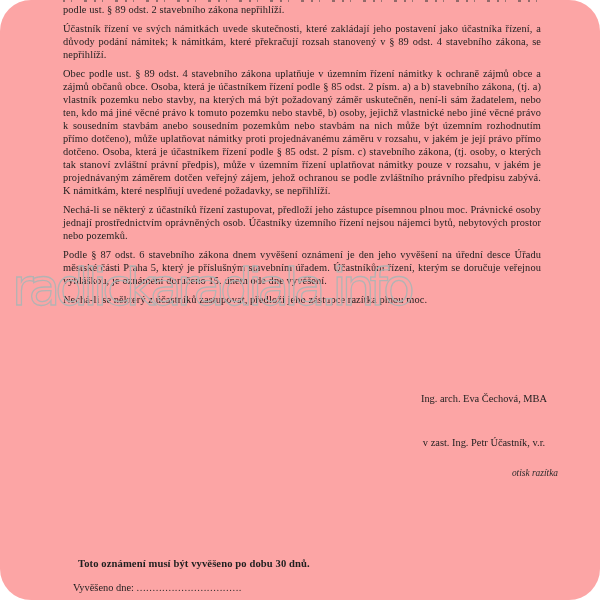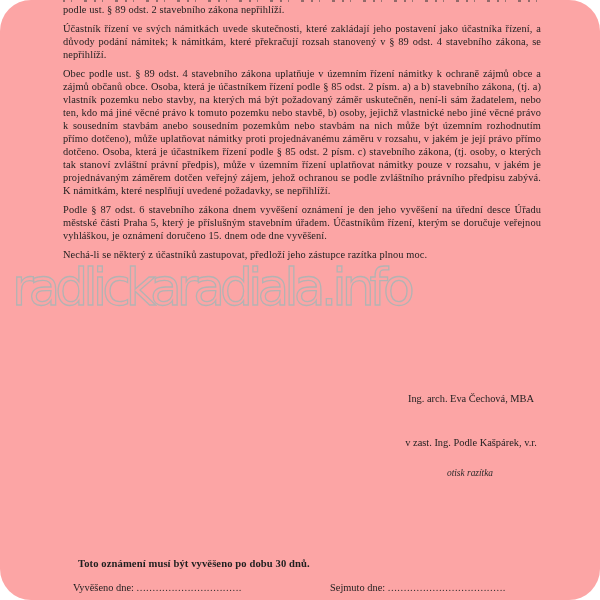--- a/index.html
+++ b/index.html
@@ -52,35 +52,36 @@
     font-size: 52px;
     line-height: 1;
     letter-spacing: -5px;
     white-space: nowrap;
     color: transparent;
     -webkit-text-stroke: 1.3px #b3b3b3;
     pointer-events: none;
   }
   .signature {
     position: absolute;
-    left: 395px;
+    left: 408px;
     top: 392px;
     width: 152px;
     text-align: center;
     font-size: 10.4px;
     line-height: 13px;
     font-family: Liberation Serif, serif;
   }
   .signature .sig-name,
   .signature .sig-title { margin: 0; }
   .signature .sig-deputy { margin-top: 31px; }
   .signature .sig-stamp {
     margin-top: 18px;
     font-style: italic;
     font-size: 9.4px;
+    text-align: right;
     padding-right: 2px;
     color: #2a2a2a;
   }
   .footer-notice {
     position: absolute;
     left: 78px;
     top: 558px;
     font-size: 10.6px;
     font-weight: bold;
     letter-spacing: 0.1px;
@@ -102,37 +103,34 @@
 <body>
 
 <div class="page">
 
   <div class="top-sliver"></div>
 
   <div class="content">
     <p>podle ust. § 89 odst. 2 stavebního zákona nepřihlíží.</p>
     <p>Účastník řízení ve svých námitkách uvede skutečnosti, které zakládají jeho postavení jako účastníka řízení, a důvody podání námitek; k námitkám, které překračují rozsah stanovený v § 89 odst. 4 stavebního zákona, se nepřihlíží.</p>
     <p>Obec podle ust. § 89 odst. 4 stavebního zákona uplatňuje v územním řízení námitky k ochraně zájmů obce a zájmů občanů obce. Osoba, která je účastníkem řízení podle § 85 odst. 2 písm. a) a b) stavebního zákona, (tj. a) vlastník pozemku nebo stavby, na kterých má být požadovaný záměr uskutečněn, není-li sám žadatelem, nebo ten, kdo má jiné věcné právo k tomuto pozemku nebo stavbě, b) osoby, jejichž vlastnické nebo jiné věcné právo k sousedním stavbám anebo sousedním pozemkům nebo stavbám na nich může být územním rozhodnutím přímo dotčeno), může uplatňovat námitky proti projednávanému záměru v rozsahu, v jakém je její právo přímo dotčeno. Osoba, která je účastníkem řízení podle § 85 odst. 2 písm. c) stavebního zákona, (tj. osoby, o kterých tak stanoví zvláštní právní předpis), může v územním řízení uplatňovat námitky pouze v rozsahu, v jakém je projednávaným záměrem dotčen veřejný zájem, jehož ochranou se podle zvláštního právního předpisu zabývá. K námitkám, které nesplňují uvedené požadavky, se nepřihlíží.</p>
+    <p>Nechá-li se některý z účastníků řízení zastupovat, předloží jeho zástupce písemnou plnou moc. Právnické osoby jednají prostřednictvím oprávněných osob. Účastníky územního řízení nejsou nájemci bytů, nebytových prostor nebo pozemků.</p>
     <p>Podle § 87 odst. 6 stavebního zákona dnem vyvěšení oznámení je den jeho vyvěšení na úřední desce Úřadu městské části Praha 5, který je příslušným stavebním úřadem. Účastníkům řízení, kterým se doručuje veřejnou vyhláškou, je oznámení doručeno 15. dnem ode dne vyvěšení.</p>
     <p>Nechá-li se některý z účastníků zastupovat, předloží jeho zástupce razítka plnou moc.</p>
   </div>
 
   <div class="watermark">radlickaradiala.info</div>
 
   <div class="signature">
     <p class="sig-name">Ing. arch. Eva Čechová, MBA</p>
-    <p class="sig-deputy">v zast. Ing. Podle Kašpárek, v.r.</p>
+    <p class="sig-deputy">v zast. Ing. Petr Účastník, v.r.</p>
     <p class="sig-stamp">otisk razítka</p>
   </div>
 
   <div class="footer-notice">Toto oznámení musí být vyvěšeno po dobu 30 dnů.</div>
 
   <div class="footer-row posted">
     <span>Vyvěšeno dne:</span>
     <span class="dots">.................................</span>
   </div>
 
-  <div class="footer-row removed">
-    <span>Sejmuto dne:</span>
-    <span class="dots">.....................................</span>
-  </div>
 
 </div>
 
 </body></html>

